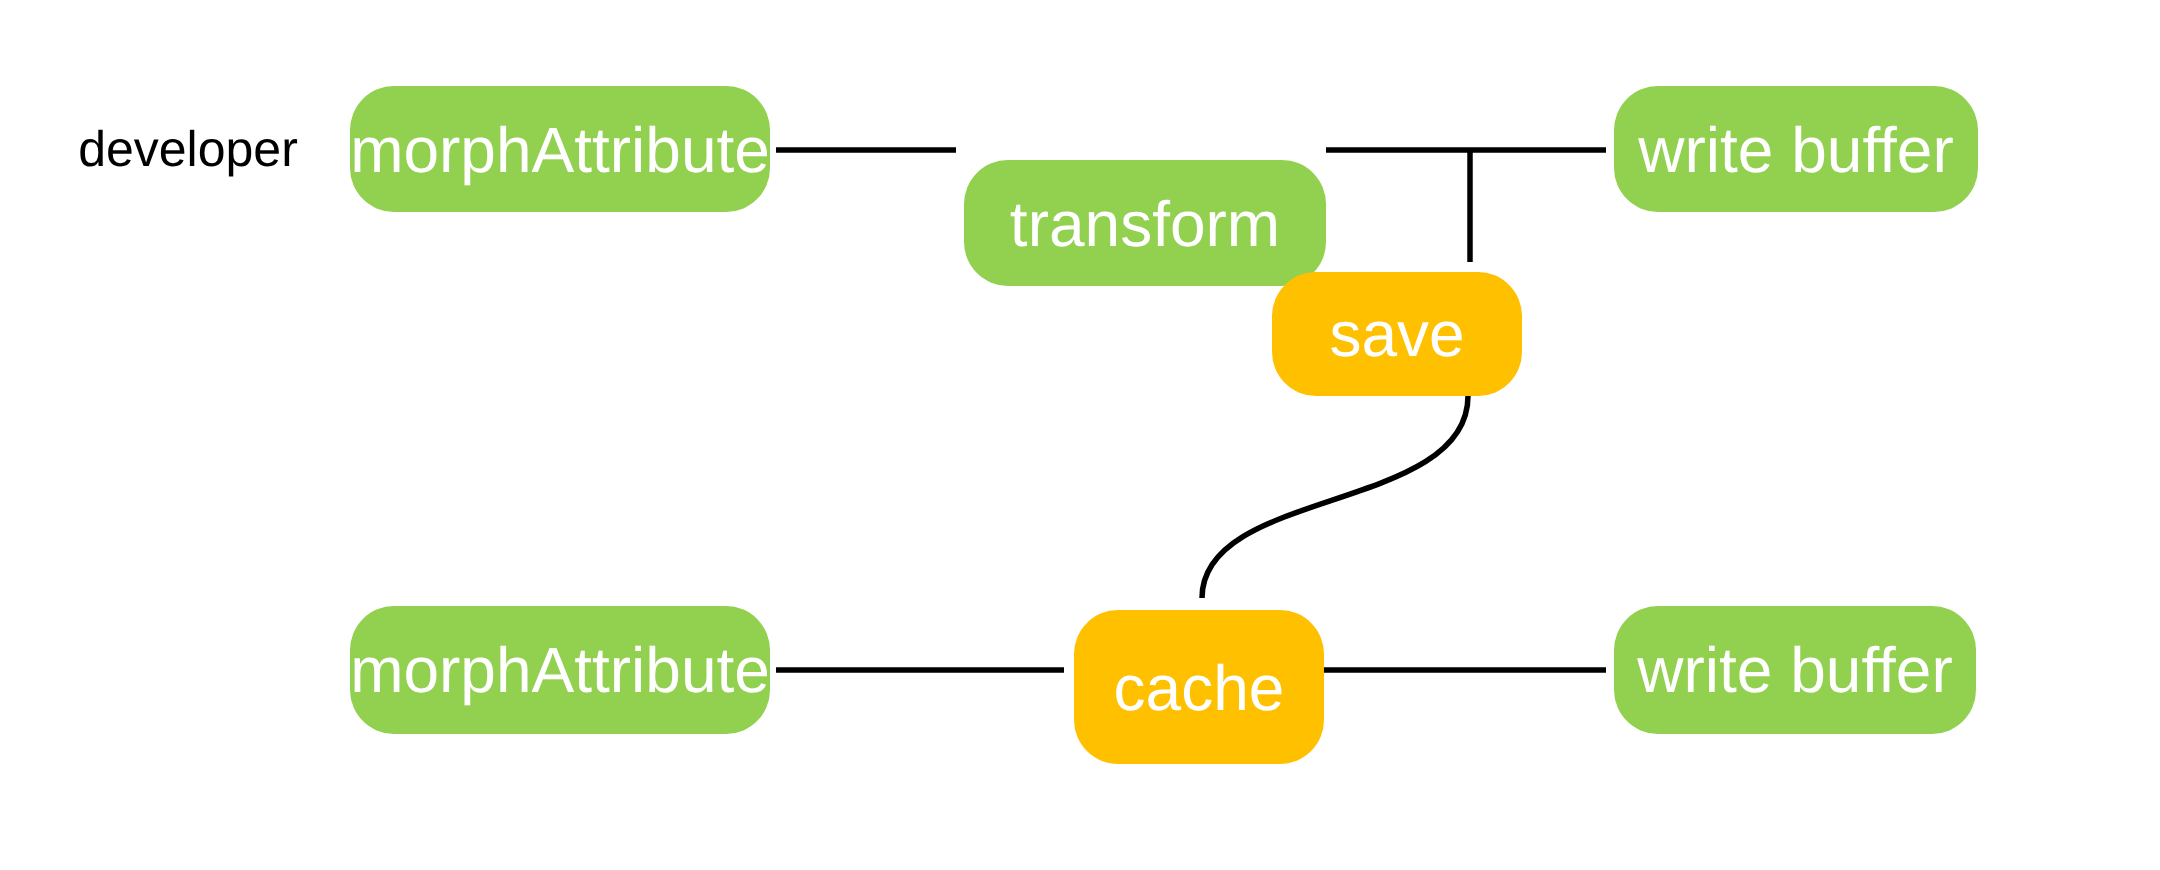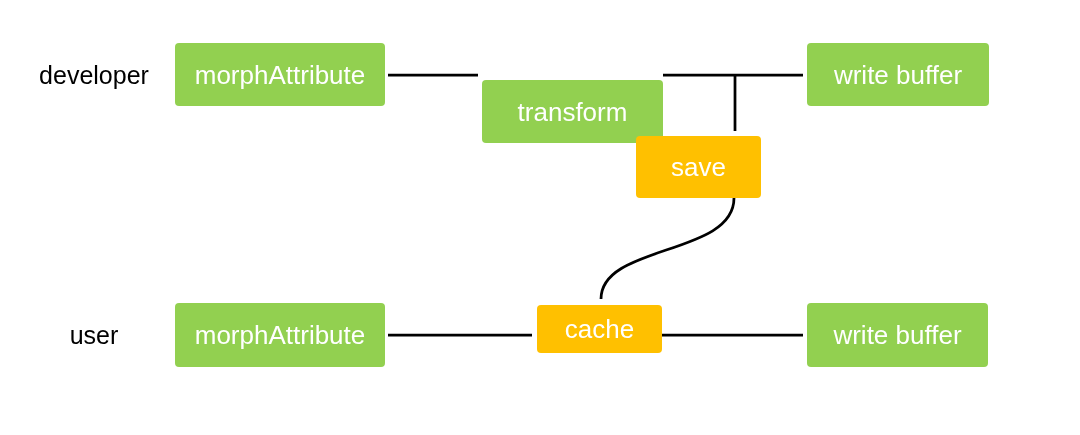--- a/index.html
+++ b/index.html
@@ -29,23 +29,23 @@
   }
   .arrow-head {
     fill: var(--connector, #000000);
     stroke: none;
   }
   .node {
     position: absolute;
     display: flex;
     align-items: center;
     justify-content: center;
-    border-radius: 4px;
+    border-radius: 22px;
     color: var(--node-text, #ffffff);
-    font-size: 26px;
+    font-size: 32px;
     font-weight: 400;
     line-height: 1;
     white-space: nowrap;
   }
   .node.green  { background: var(--node-green, #92D050); }
   .node.orange { background: var(--node-orange, #FFC000); }
 
   .row-label {
     position: absolute;
     left: 19px;
@@ -60,21 +60,21 @@
   }
   #label-developer { top: 60px; }
   #label-user      { top: 320px; }
 
   
   #node-dev-morph   { left: 175px; top: 43px;  width: 210px; height: 63px; }
   #node-transform   { left: 482px; top: 43px;  width: 181px; height: 63px; margin-top: 37px; }
   #node-dev-write   { left: 807px; top: 43px;  width: 182px; height: 63px; }
   #node-save        { left: 636px; top: 136px; width: 125px; height: 62px; }
   #node-user-morph  { left: 175px; top: 303px; width: 210px; height: 64px; }
-  #node-cache       { left: 537px; top: 305px; width: 125px; height: 48px; }
+  #node-cache       { left: 537px; top: 305px; width: 125px; height: 77px; }
   #node-user-write  { left: 807px; top: 303px; width: 181px; height: 64px; }
 </style>
 </head>
 <body>
 
 <div class="canvas">
 
   <svg class="connector-layer" viewBox="0 0 1080 435" aria-hidden="true">
     <defs>
       <marker id="arrow" markerUnits="userSpaceOnUse" markerWidth="15" markerHeight="12" refX="12.5" refY="5" orient="auto">
@@ -83,21 +83,20 @@
     </defs>
     <path d="M 388 75 H 478" marker-end="url(#arrow)"></path>
     <path d="M 663 75 H 803" marker-end="url(#arrow)"></path>
     <path d="M 735 75 V 131" marker-end="url(#arrow)"></path>
     <path d="M 734 198 C 734 256 601 244 601 299" marker-end="url(#arrow)"></path>
     <path d="M 388 335 H 532" marker-end="url(#arrow)"></path>
     <path d="M 662 335 H 803" marker-end="url(#arrow)"></path>
   </svg>
 
   <div class="row-label" id="label-developer">developer</div>
-  <div class="row-label" id="label-user">user</div>
 
   <div class="node green" id="node-dev-morph">morphAttribute</div>
   <div class="node green" id="node-transform">transform</div>
   <div class="node green" id="node-dev-write">write buffer</div>
   <div class="node orange" id="node-save">save</div>
   <div class="node green" id="node-user-morph">morphAttribute</div>
   <div class="node orange" id="node-cache">cache</div>
   <div class="node green" id="node-user-write">write buffer</div>
 
 </div>

